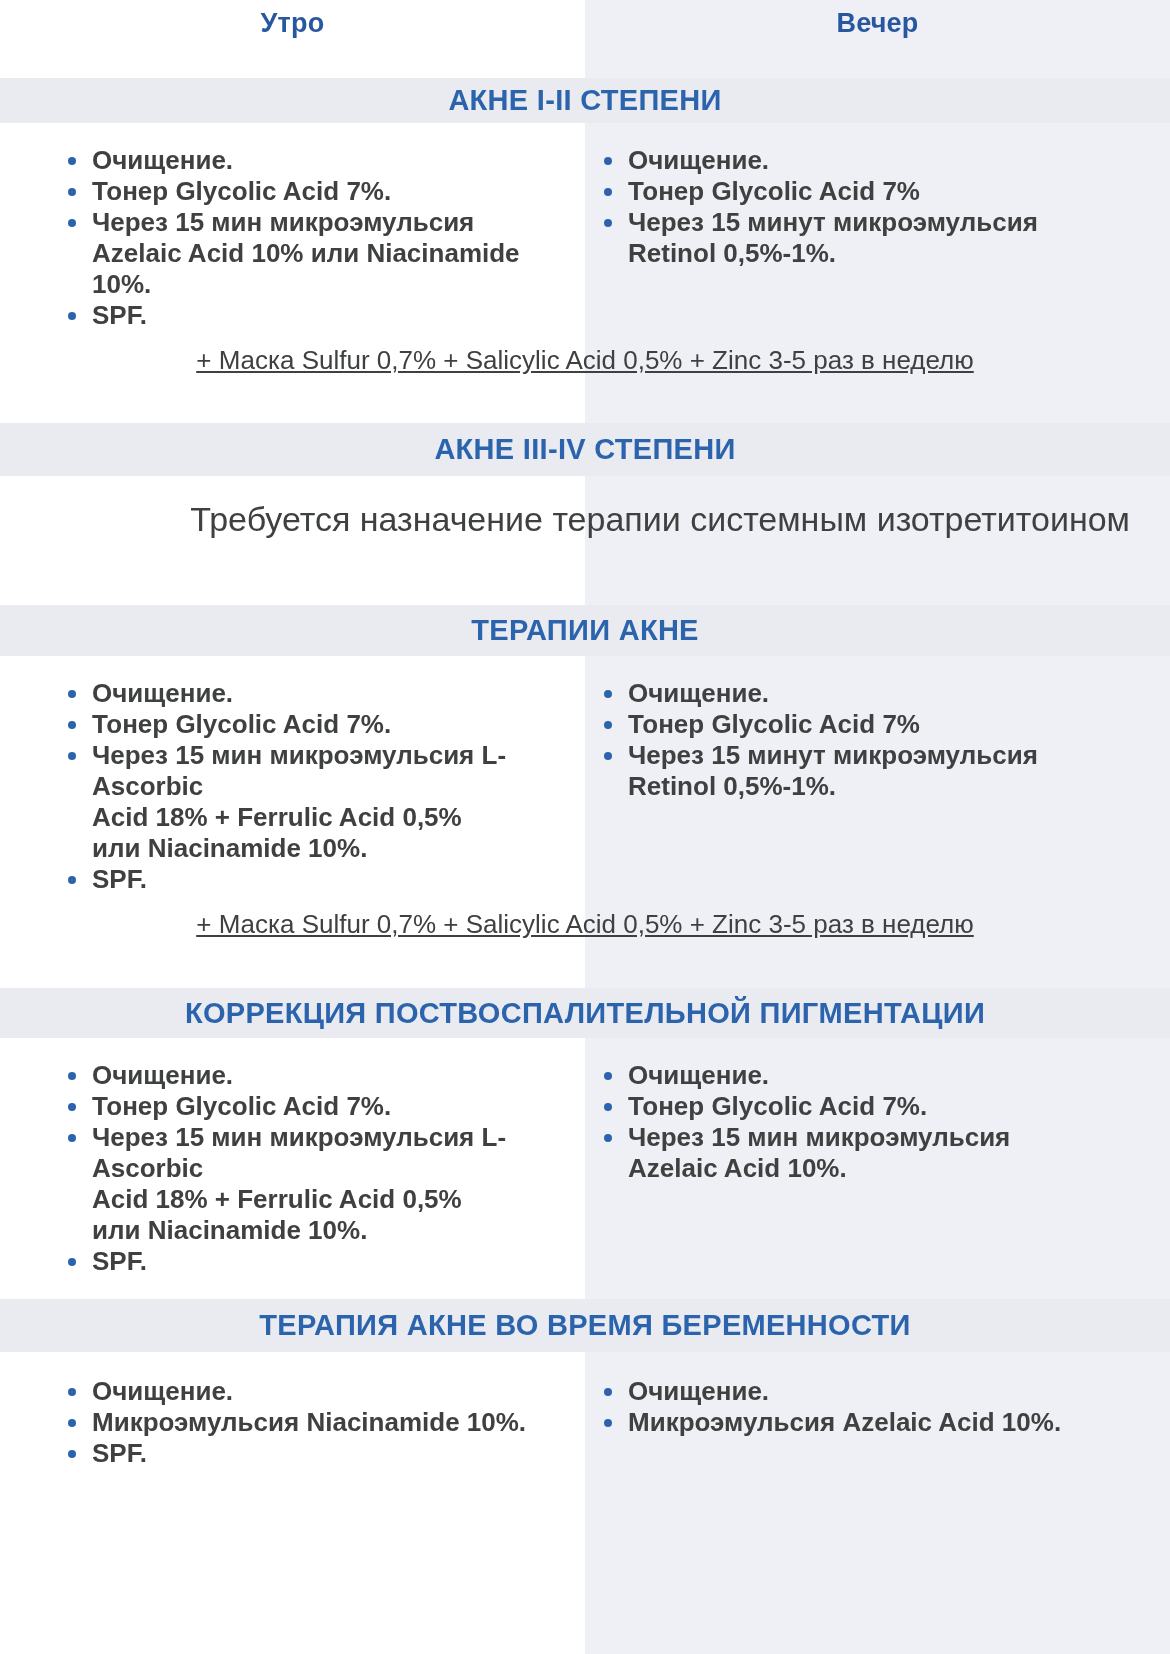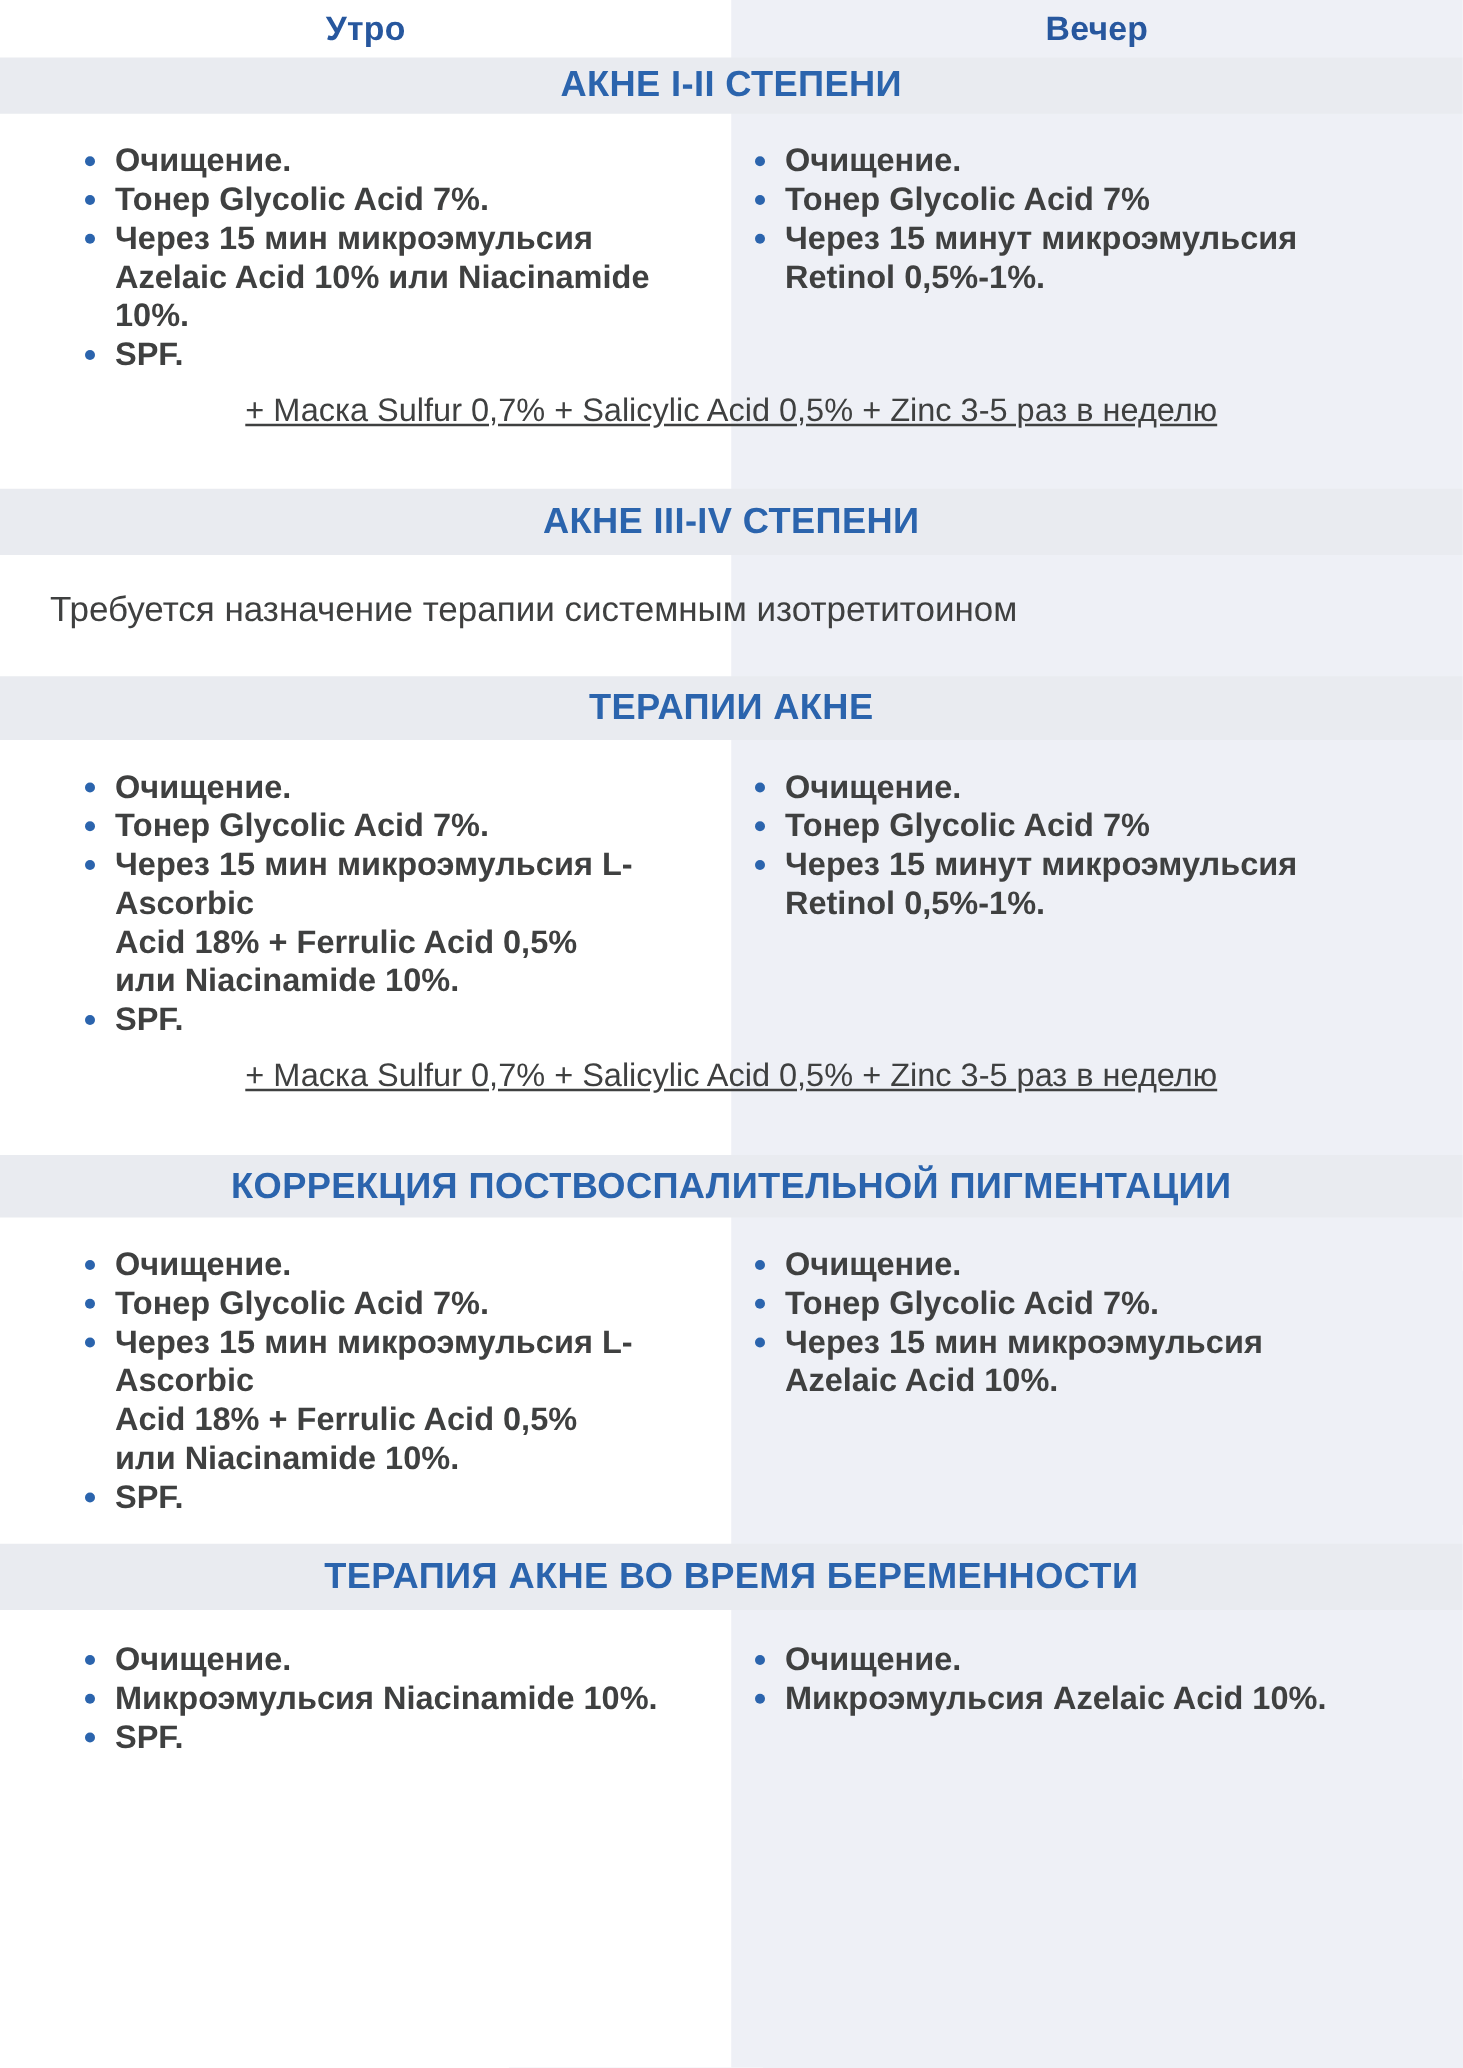--- a/index.html
+++ b/index.html
@@ -33,21 +33,21 @@
   .banner{
     margin:0 7px;height:53px;border-radius:8px;
     background:var(--banner-blue);
     display:flex;align-items:center;justify-content:center;
     color:#ffffff;font-weight:bold;font-size:30px;letter-spacing:.5px;
   }
 
   .band{
     height:50px;background:var(--band-gray);
     display:flex;align-items:center;justify-content:center;
-    color:var(--heading-blue);font-weight:bold;font-size:29px;letter-spacing:.3px;
+    color:var(--heading-blue);font-weight:bold;font-size:29px;letter-spacing:.3px;margin-top:32px;
   }
   #section-acne-1-2 .band{height:45px;}
   #section-acne-3-4 .band{margin-top:29px;height:53px;}
   #section-late-acne .band{height:51px;}
   #section-pigmentation .band{margin-top:30px;}
   #section-pregnancy .band{margin-top:12px;height:53px;}
 
   .cols{display:grid;grid-template-columns:585px 585px;}
   ul.steps{
     list-style:none;margin:0;padding:22px 18px 10px 66px;
@@ -61,21 +61,21 @@
     position:absolute;left:2px;top:12px;width:8px;height:8px;border-radius:50%;
     background:var(--heading-blue);
   }
 
   .footnote{
     text-align:center;font-size:26px;line-height:31px;
     padding:4px 40px 18px 40px;
     text-decoration:underline;
   }
   .section-note{
-    text-align:left;font-size:28px;line-height:31px;
+    text-align:right;font-size:34px;line-height:31px;
     padding:28px 40px 38px 40px;
   }
 </style>
 </head>
 <body>
 
 <div class="evening-bg"></div>
 
 <div class="content">
 

